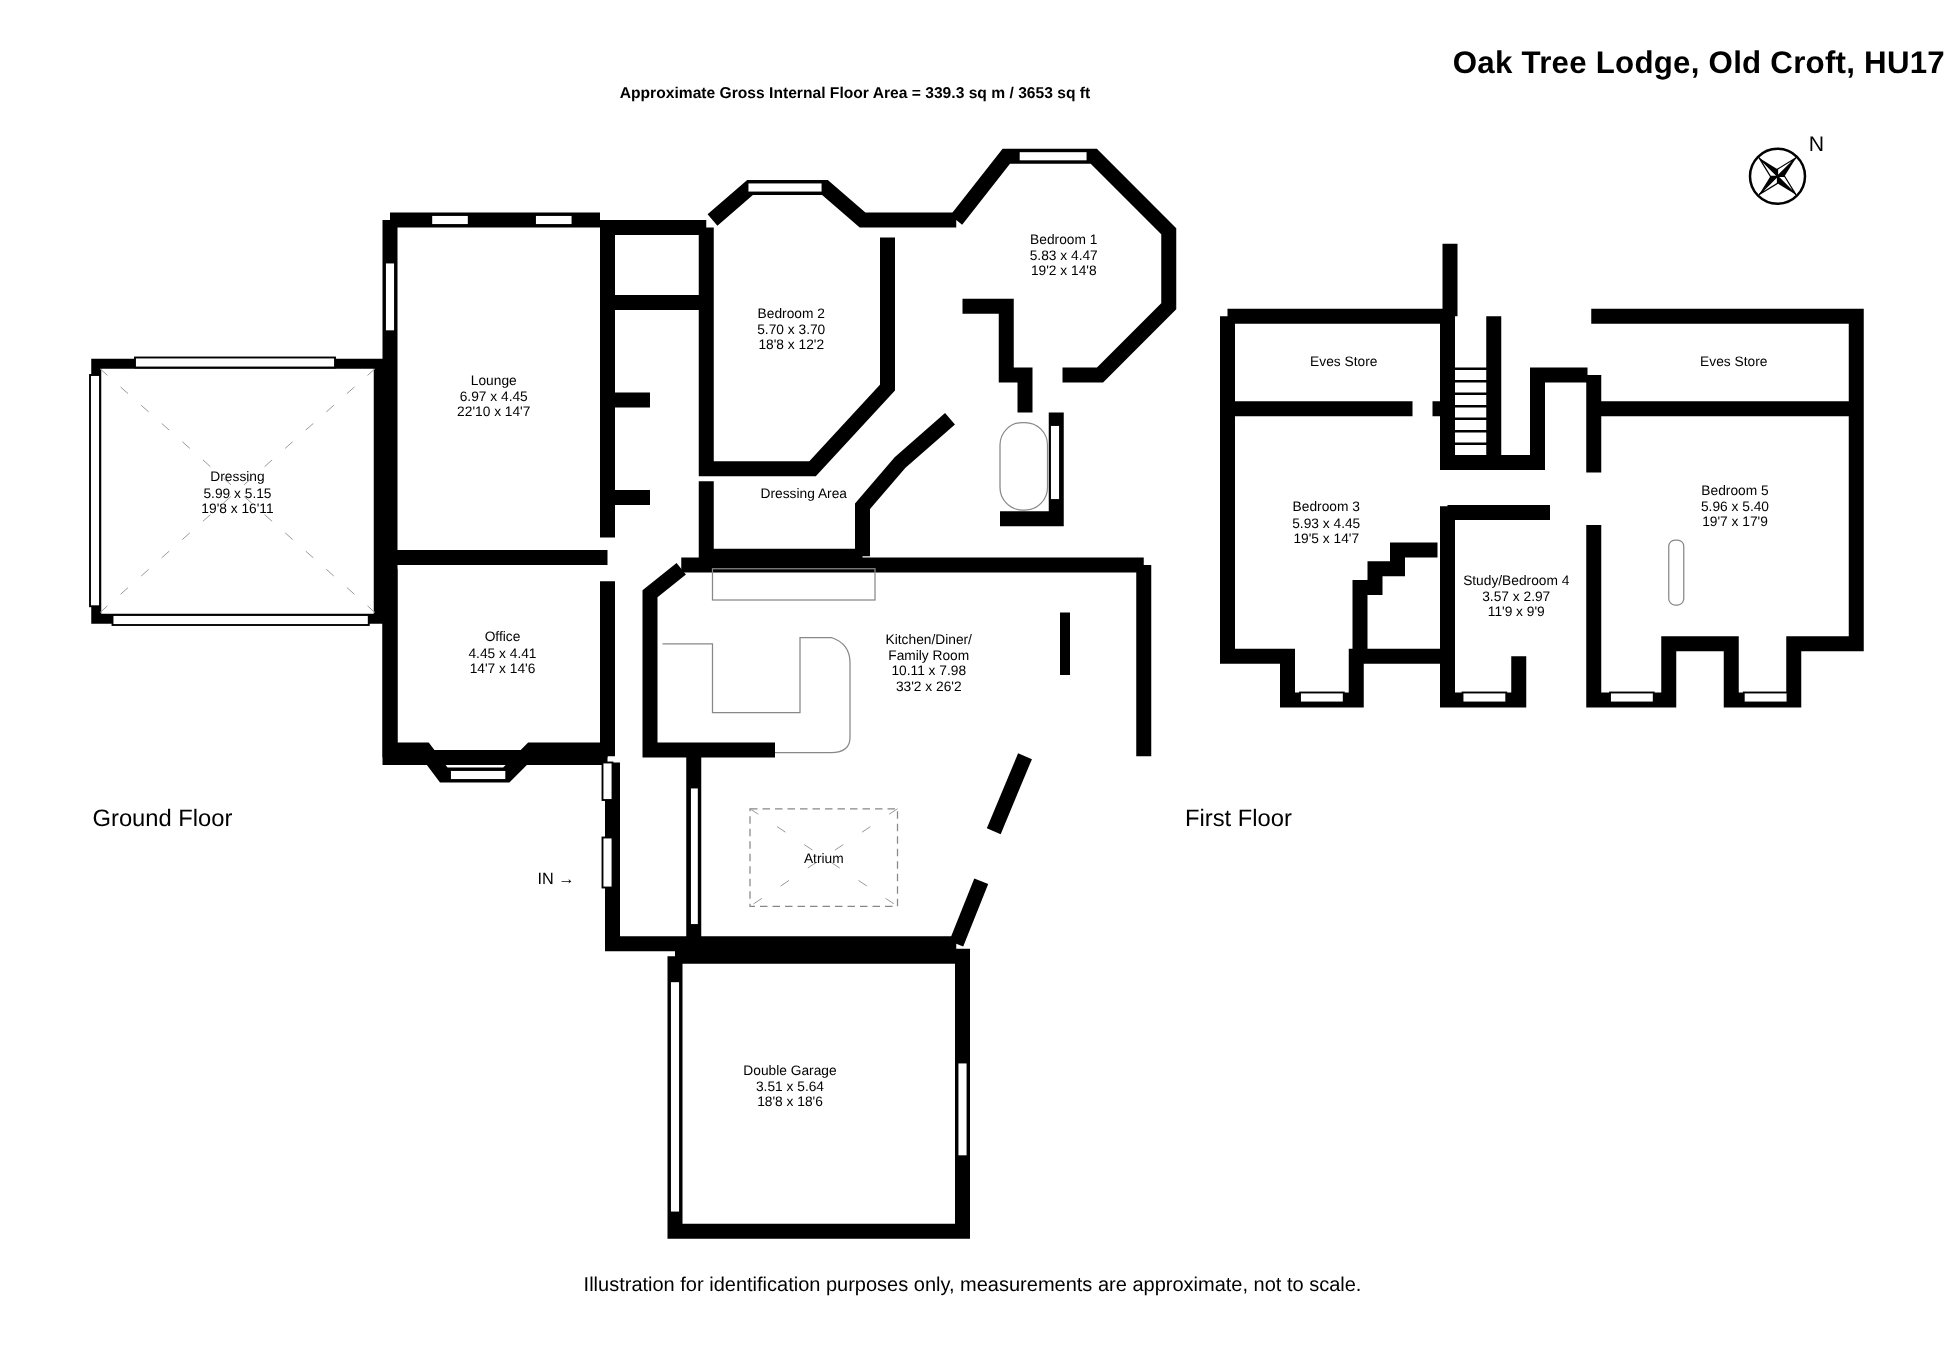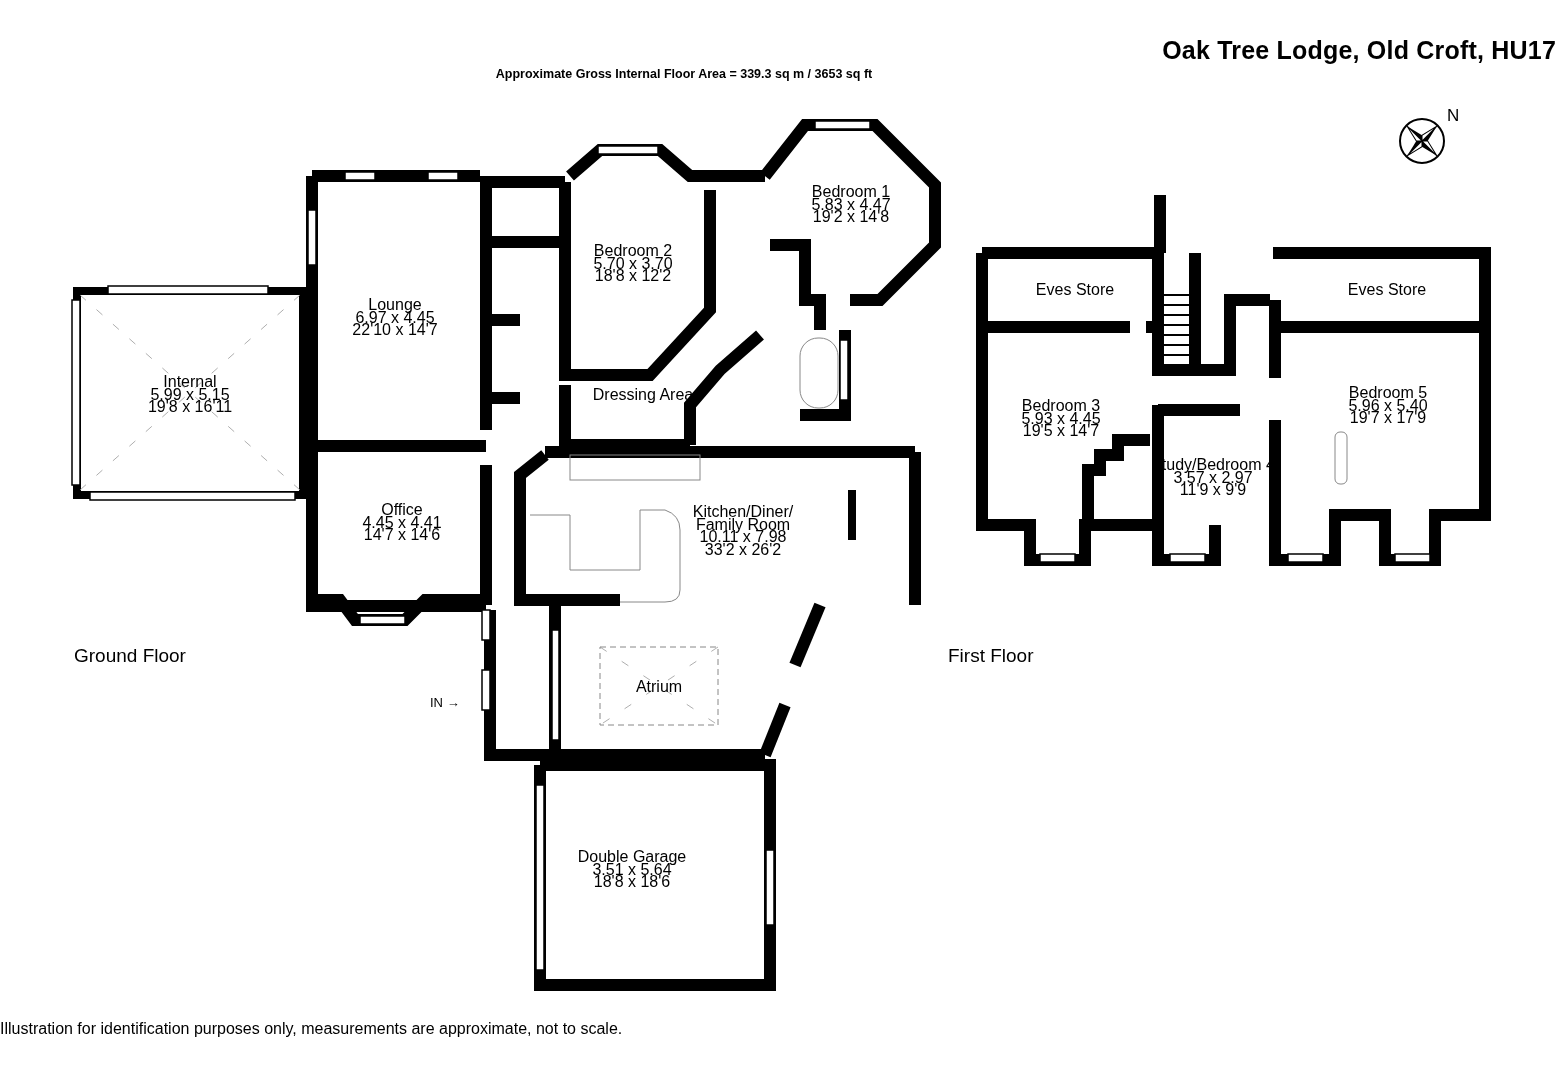--- a/index.html
+++ b/index.html
@@ -1,22 +1,22 @@
 <!DOCTYPE html>
 <html><head>
 <meta charset="utf-8">
 <style>
   html, body { margin:0; padding:0; background:#ffffff; }
   body { width:1556px; height:1080px; position:relative; overflow:hidden; font-family:"Liberation Sans", sans-serif; color:#000; }
   .title { position:absolute; left:0; width:1556px; top:36px; text-align:right; font-weight:bold; font-size:25px; letter-spacing:0.2px; }
   .subtitle { position:absolute; left:0; width:1368px; top:67px; text-align:center; font-weight:bold; font-size:12.5px; }
-  .footer { position:absolute; left:0; width:1556px; top:1020px; font-size:16px; }
+  .footer { position:absolute; left:0; width:1556px; top:1020px; text-align:center; font-size:16px; }
   .floor-label { position:absolute; font-size:19px; }
   svg.plan { position:absolute; left:0; top:0; }
-  .lbl { position:absolute; text-align:center; font-size:16px; line-height:12.5px; transform:translateX(-50%); white-space:nowrap; }
+  .lbl { position:absolute; text-align:center; font-size:11px; line-height:12.5px; transform:translateX(-50%); white-space:nowrap; }
   .compass { position:absolute; left:1396px; top:113px; width:56px; height:52px; }
   .compass-n { position:absolute; left:1447px; top:106px; font-size:17px; }
   .in-label { position:absolute; left:430px; top:651px; font-size:13px;margin-top:44px; }
 </style>
 </head>
 <body>
 
 <div class="title">Oak Tree Lodge, Old Croft, HU17</div>
 <div class="subtitle">Approximate Gross Internal Floor Area = 339.3 sq m / 3653 sq ft</div>
 
@@ -134,21 +134,21 @@
   <g fill="#fff" stroke="#000" stroke-width="1.5">
     <rect x="1040" y="554" width="35" height="8"></rect>
     <rect x="1170" y="554" width="35" height="8"></rect>
     <rect x="1288" y="554" width="35" height="8"></rect>
     <rect x="1395" y="554" width="35" height="8"></rect>
   </g>
   <rect x="1335" y="432" width="12" height="52" rx="5" fill="none" stroke="#888" stroke-width="1"></rect>
 </svg>
 
 <div class="lbl" style="left:190px;top:376px">
-  <div>Internal</div>
+  <div>Dressing</div>
   <div>5.99 x 5.15</div>
   <div>19'8 x 16'11</div>
 </div>
 <div class="lbl" style="left:395px;top:299px">
   <div>Lounge</div>
   <div>6.97 x 4.45</div>
   <div>22'10 x 14'7</div>
 </div>
 <div class="lbl" style="left:633px;top:245px">
   <div>Bedroom 2</div>

